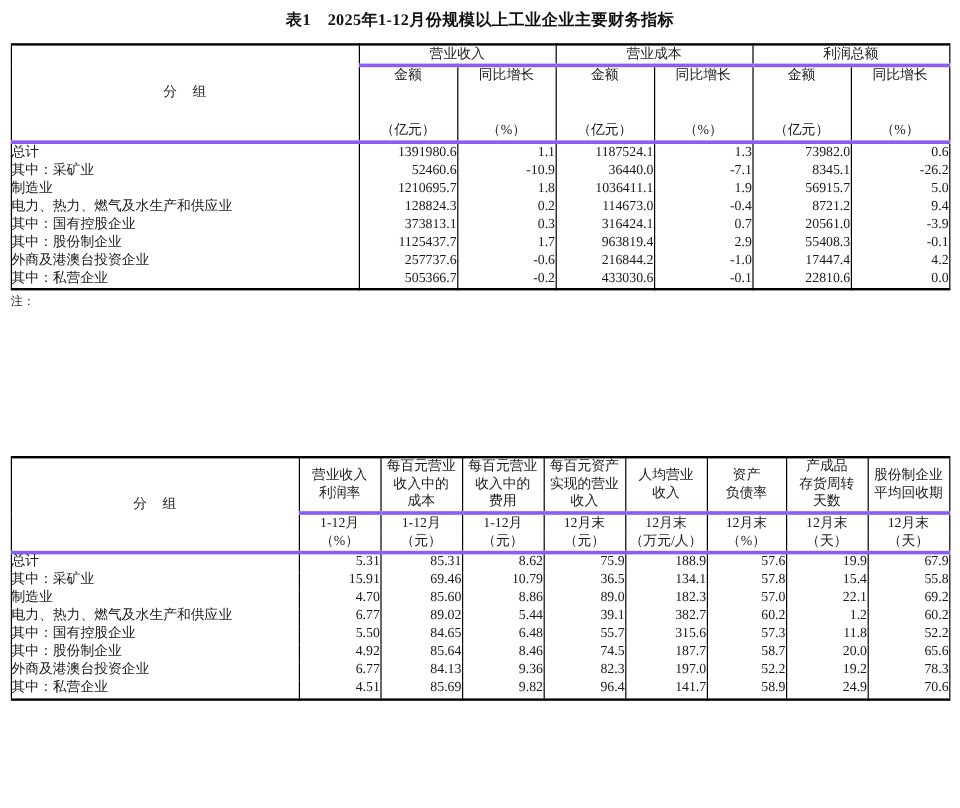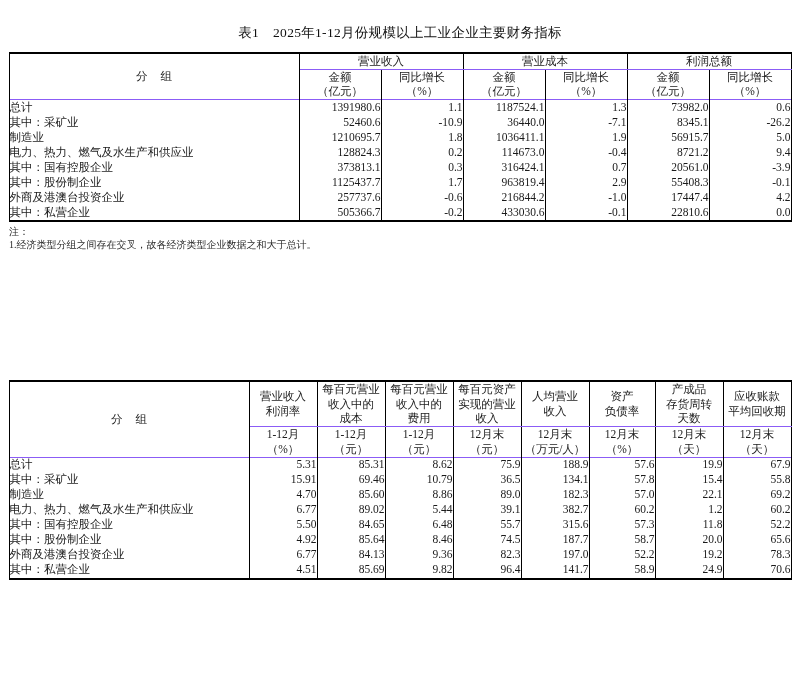--- a/index.html
+++ b/index.html
@@ -15,24 +15,24 @@
     position: relative;
     overflow: hidden;
   }
 
   .table-block { position: absolute; left: 0; width: 800px; }
   #block-1 { top: 0; }
   #block-2 { top: 380px; }
 
   .tbl-title {
     text-align: center;
-    font-weight: normal;
+    font-weight: bold;
     font-size: 13.5px;
     letter-spacing: 0.3px;
-    padding-top: 24px;
+    padding-top: 8px;
     padding-bottom: 10px;
     color: #111;
   }
   .tbl-title .tnum { margin-right: 14px; }
 
   table.stat {
     border-collapse: collapse;
     margin: 0 auto;
     width: 782px;
     table-layout: fixed;
@@ -42,39 +42,39 @@
     border-left: 1px solid #000;
     border-right: 1px solid #000;
     padding: 0;
     font-weight: normal;
     vertical-align: middle;
   }
 
   
   .rule-top  { border-top: 2px solid #000; }
   .rule-bot  { border-bottom: 2px solid #000; }
-  .rule-mid  { border-bottom: 1px solid #8b5cf6; }
+  .rule-mid  { border-bottom: 3px solid #8b5cf6; }
 
   thead th {
     text-align: center;
     line-height: 1.28;
     font-size: 11.5px;
   }
   th.group-cell {
     border-left: none;
     letter-spacing: 5px;
     text-indent: 5px;
   }
   th.lastcol, td.lastcol { border-right: none; }
   th.firstcol, td.firstcol { border-left: none; }
 
   th.span-head { padding: 4px 0 5px; }
   th.unit-head { padding: 3px 0 4px; }
   th.unit-head .u1 { display: block; }
-  th.unit-head .u2 { display: block; }
+  th.unit-head .u2 { display: block; margin-top: 32px; }
 
   tbody td {
     font-size: 11.5px;
     line-height: 1.0;
     padding: 2px 0;
     height: 15px;
   }
   td.rowlabel {
     text-align: left;
     padding-left: 4px;
@@ -226,21 +226,20 @@
           <td class="num">433030.6</td>
           <td class="num">-0.1</td>
           <td class="num">22810.6</td>
           <td class="num lastcol">0.0</td>
         </tr>
       </tbody>
   </table>
 
   <div class="notes">
     <span class="note-head">注：</span>
-    <span class="note-line">1.经济类型分组之间存在交叉，故各经济类型企业数据之和大于总计。</span>
   </div>
 </div>
 
 <div class="table-block" id="block-2">
 
 
   <table class="stat">
     <colgroup>
       <col style="width:240px">
       <col style="width:68px">
@@ -281,21 +280,21 @@
         <th class="span-head rule-mid" id="t2-name-5">
             <span style="display: block;">资产</span>
             <span style="display: block; font-family: Liberation Serif, serif;">负债率</span>
           </th>
         <th class="span-head rule-mid" id="t2-name-6">
             <span style="display: block;">产成品</span>
             <span style="display: block;">存货周转</span>
             <span style="display: block;">天数</span>
           </th>
         <th class="span-head rule-mid lastcol" id="t2-name-7">
-            <span style="display: block;">应收账款</span>
+            <span style="display: block;">股份制企业</span>
             <span style="display: block;">平均回收期</span>
           </th>
       </tr>
       <tr>
         <th class="unit-head" id="t2-per-0">1-12月</th>
         <th class="unit-head" id="t2-per-1">1-12月</th>
         <th class="unit-head" id="t2-per-2">1-12月</th>
         <th class="unit-head" id="t2-per-3">12月末</th>
         <th class="unit-head" id="t2-per-4">12月末</th>
         <th class="unit-head" id="t2-per-5">12月末</th>

